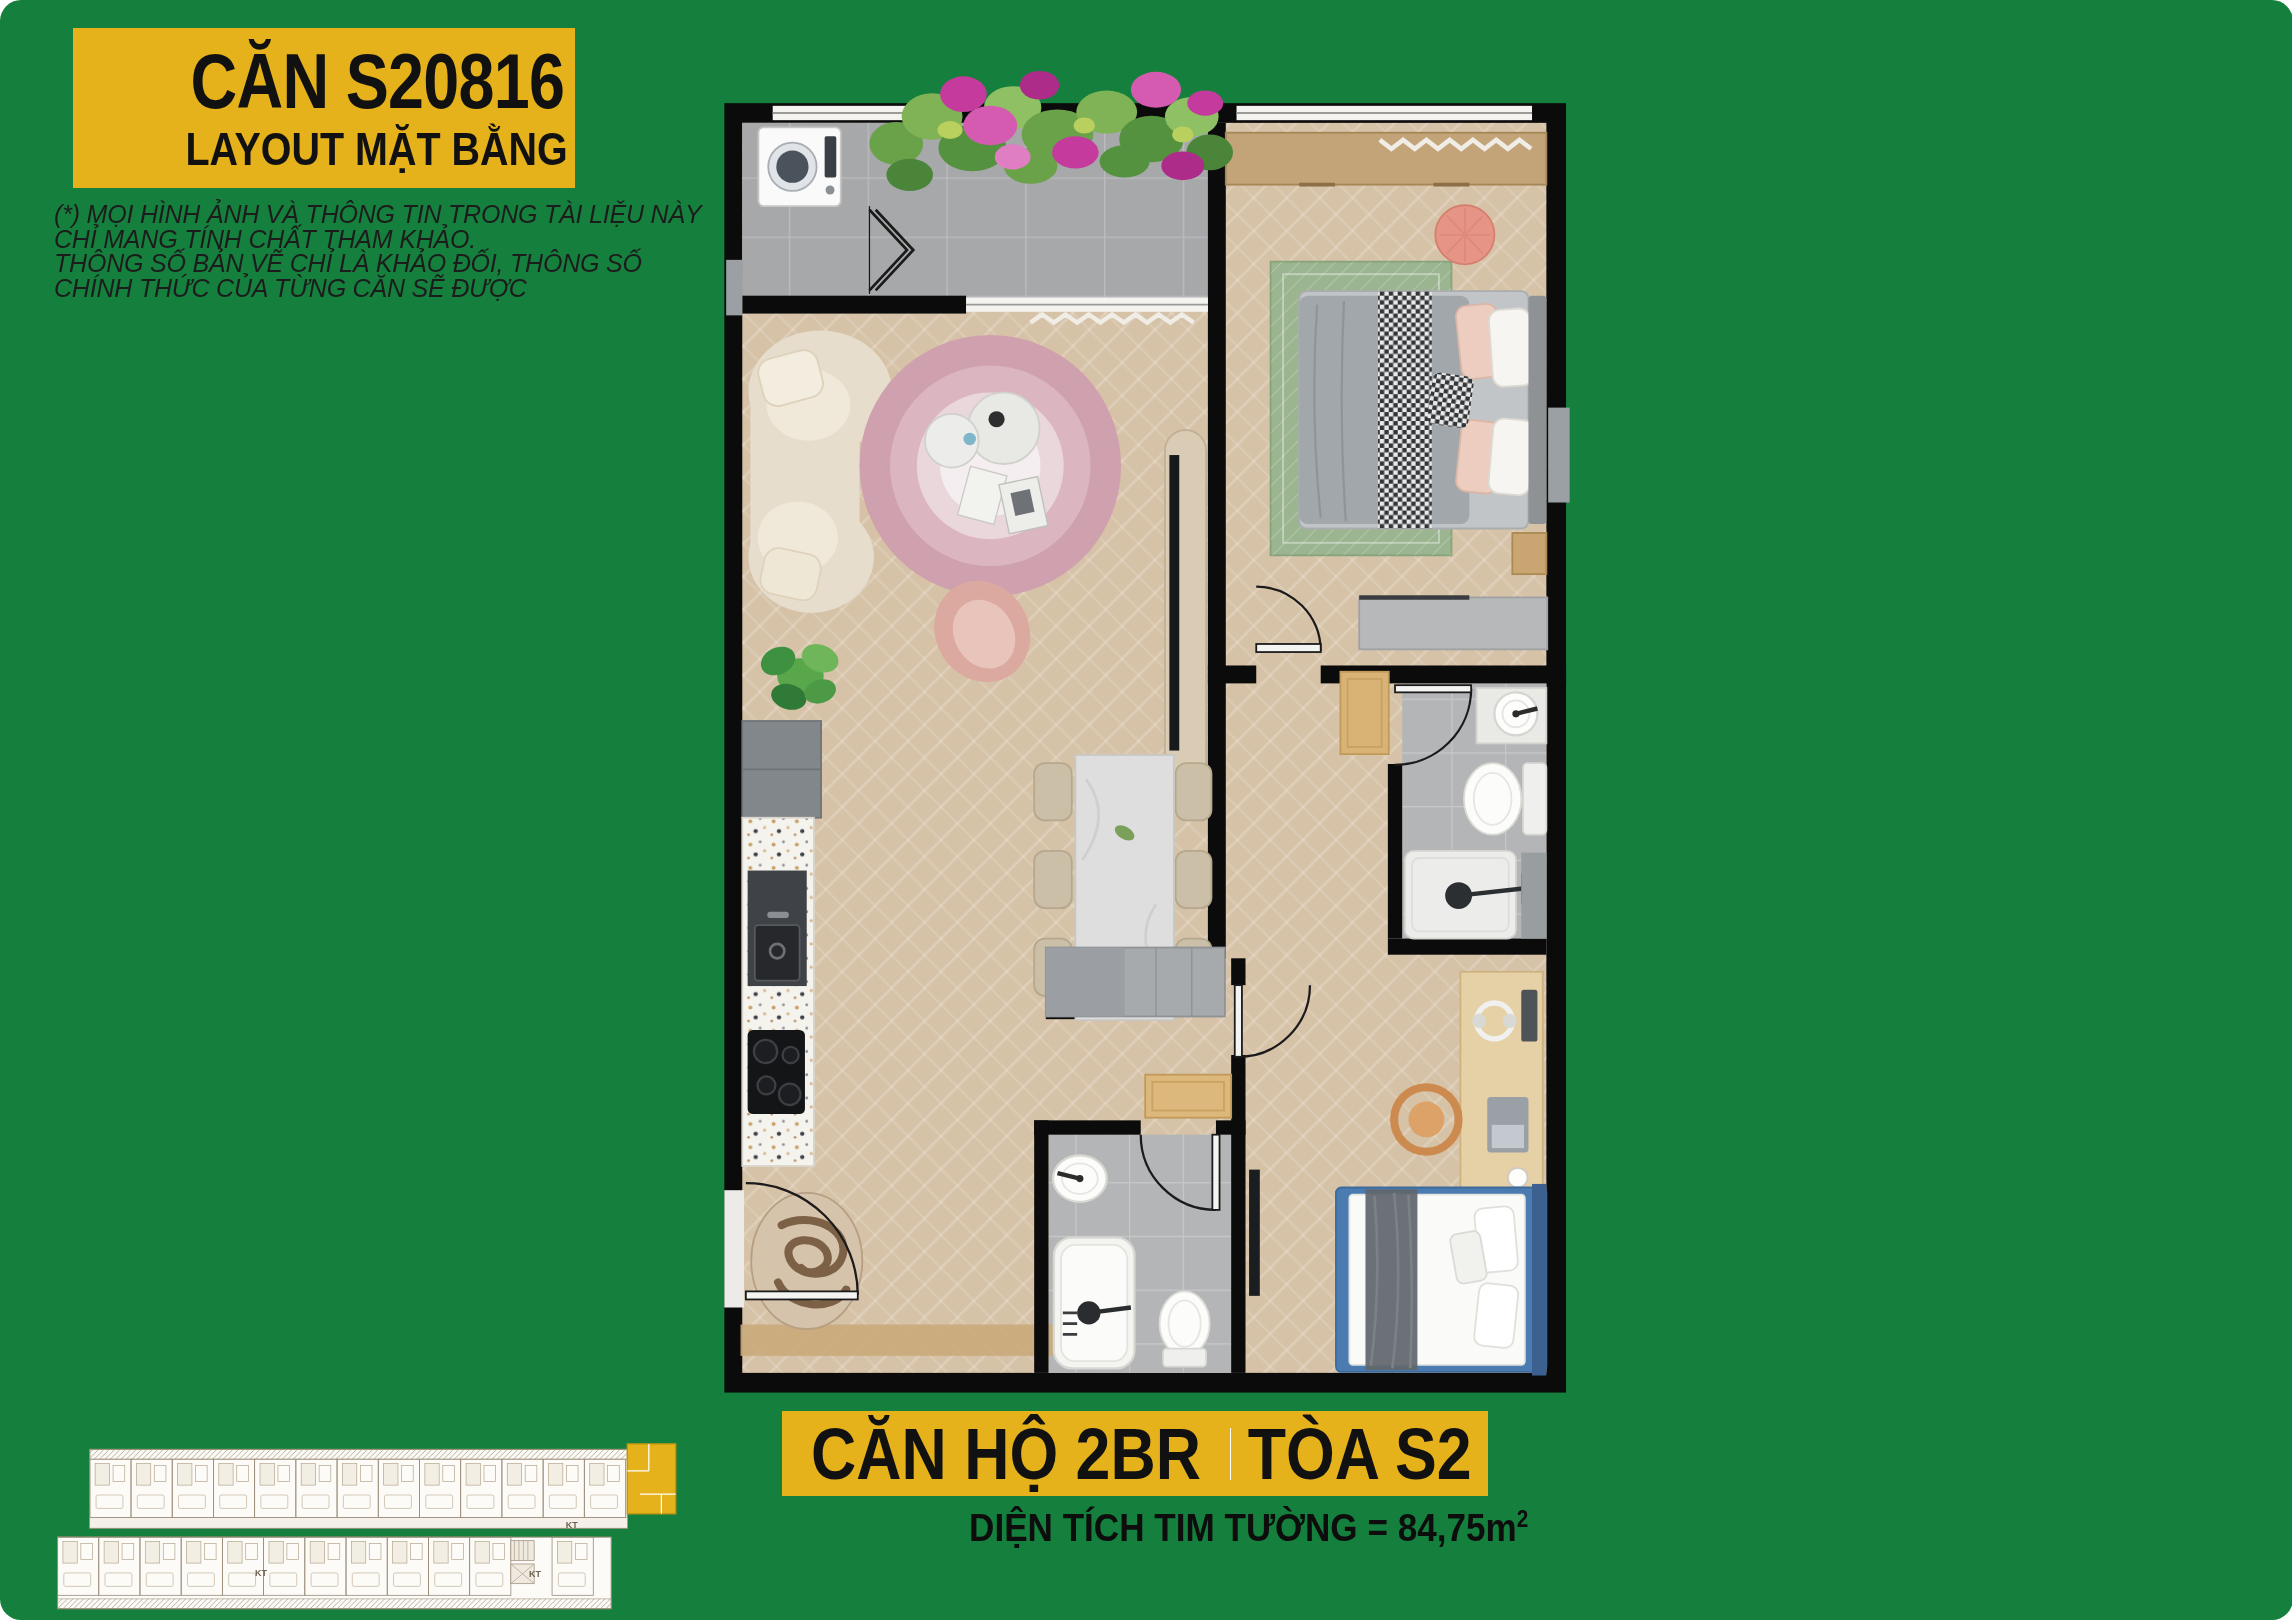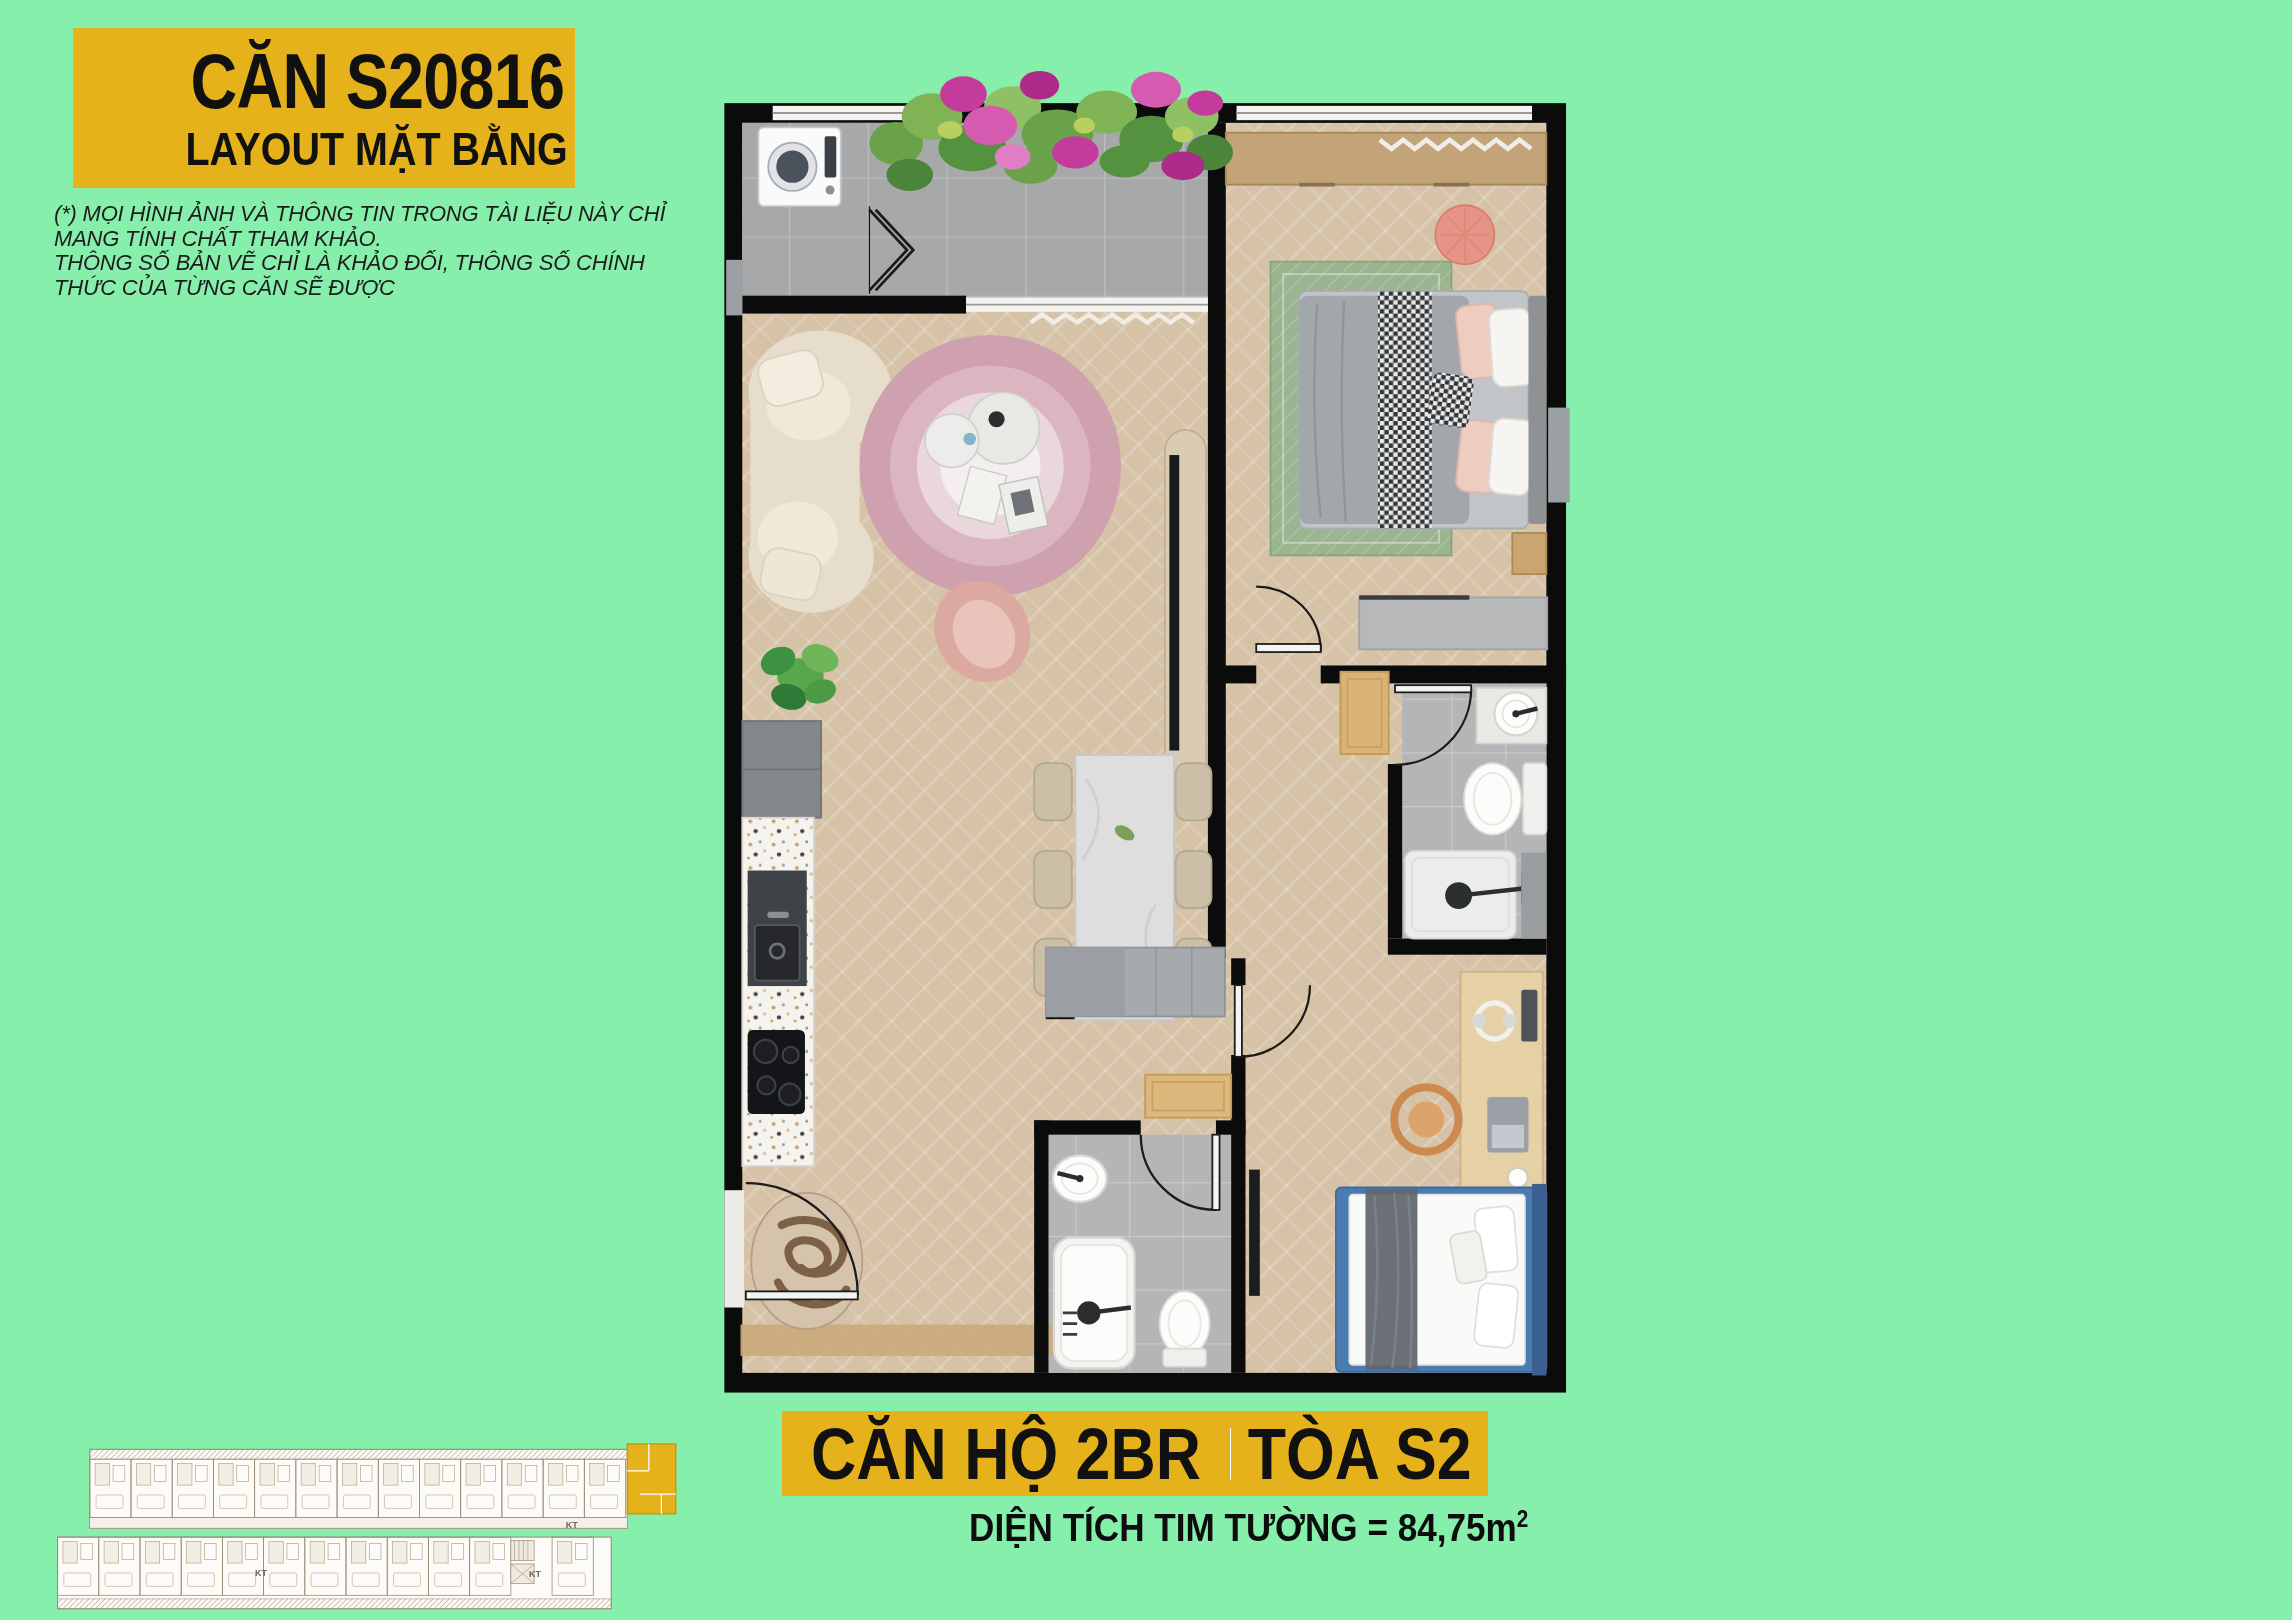--- a/index.html
+++ b/index.html
@@ -1,27 +1,27 @@
 <!DOCTYPE html>
 <html style="font-size:14.3px"><head>
 <meta charset="utf-8">
 <style>
   html,body{margin:0;padding:0;background:#ffffff;}
-  .page{position:relative;width:2293px;height:1620px;background:#86efac;overflow:hidden;
-        font-family:"Liberation Sans",sans-serif;color:#111;}
+  .page{position:relative;width:2293px;height:1620px;background:#15803d;overflow:hidden;
+        font-family:"Liberation Sans",sans-serif;color:#111;border-radius:21px;}
   .abs{position:absolute;}
   
   .title-box{left:73px;top:28px;width:502px;height:160px;background:#E5B21C;
              display:flex;flex-direction:column;justify-content:center;align-items:center;
              padding-left:106px;box-sizing:border-box;}
   .t1{font-size:77px;font-weight:700;line-height:1.05;white-space:nowrap;
       transform:scaleX(.84);letter-spacing:-0.9px;}
   .t2{font-size:47px;font-weight:700;line-height:1.1;white-space:nowrap;
       transform:scaleX(.84);margin-top:1.8px;}
-  .disclaimer{left:54px;top:202px;width:648px;font-style:italic;font-size:22px;
+  .disclaimer{left:54px;top:202px;width:648px;font-style:italic;font-size:25px;
               line-height:24.6px;color:#1c1c1c;letter-spacing:-0.2px;}
   
   .banner{left:782px;top:1411px;width:706px;height:85px;background:#E5B21C;
           display:flex;align-items:center;justify-content:center;}
   .banner .bt{font-size:72px;font-weight:700;white-space:nowrap;line-height:1;
               transform:scaleX(.87);}
   .sep{width:11.6px;height:52px;background:#ffffff;}
   .area{left:710px;width:849px;text-align:right;font-weight:700;font-size:39px;
         white-space:nowrap;color:#0d0d0d;}
   .area .cond{display:inline-block;transform:scaleX(.9);white-space:nowrap;}

